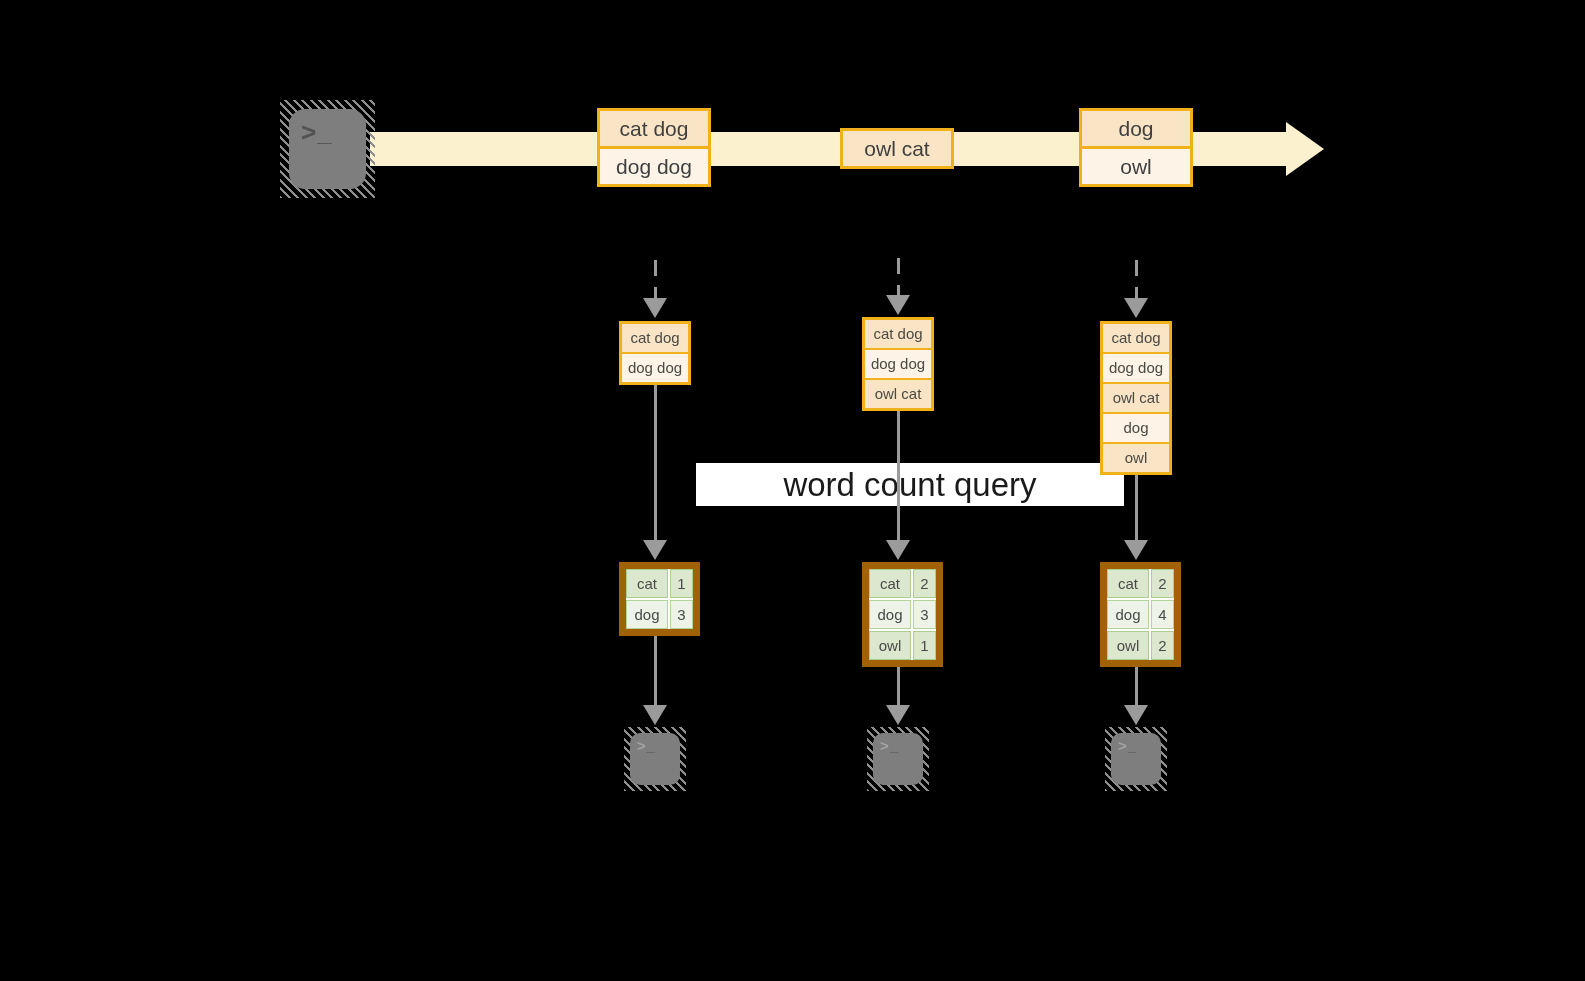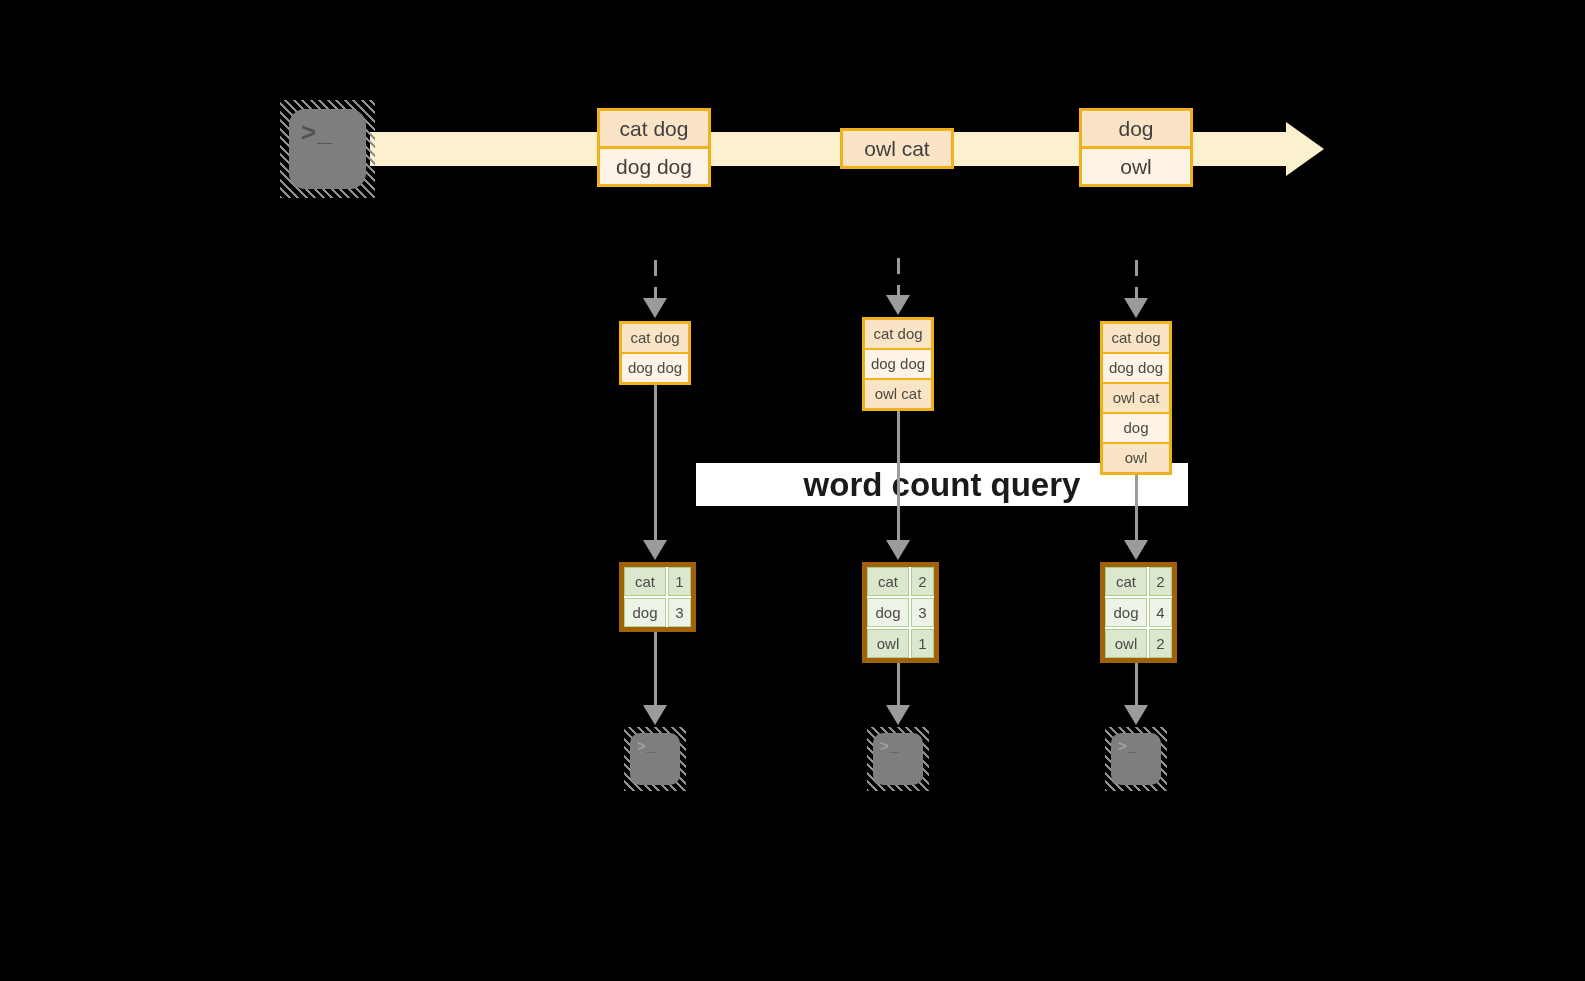--- a/index.html
+++ b/index.html
@@ -76,40 +76,40 @@
   }
   .head-down {
     width: 0; height: 0; z-index: 2;
     border-left: 12px solid transparent;
     border-right: 12px solid transparent;
     border-top: 20px solid #9B9B9B;
   }
 
   
   .count-table {
-    width: 67px; border: 5px solid #a16207; background: #FFFFFF; z-index: 3;
+    width: 67px; border: 7px solid #a16207; background: #FFFFFF; z-index: 3;
   }
   .count-row { display: flex; gap: 2px; }
   .count-row + .count-row { margin-top: 2px; }
   .cell {
     height: 29px; line-height: 29px; text-align: center;
     font-size: 15px; color: #4A4A4A;
     box-shadow: inset 0 0 0 1px rgba(111,174,63,0.45);
   }
   .cell.word { width: 42px; }
   .cell.num  { width: 23px; }
   .row-dark  .cell { background: #DCE8CE; }
   .row-light .cell { background: #EDF3E6; }
 
   
   .banner {
-    left: 696px; top: 463px; width: 492px; height: 43px;
+    left: 696px; top: 463px; width: 428px; height: 43px;
     background: #FFFFFF; z-index: 1;
     text-align: center; line-height: 44px;
-    font-size: 33px; font-weight: 700; color: #1A1A1A;
+    font-size: 33px; font-weight: 400; color: #1A1A1A;
   }
 </style>
 </head>
 <body>
 
 <div class="canvas">
 
   <div class="abs stream-shaft"></div>
   <div class="abs stream-head"></div>
 

